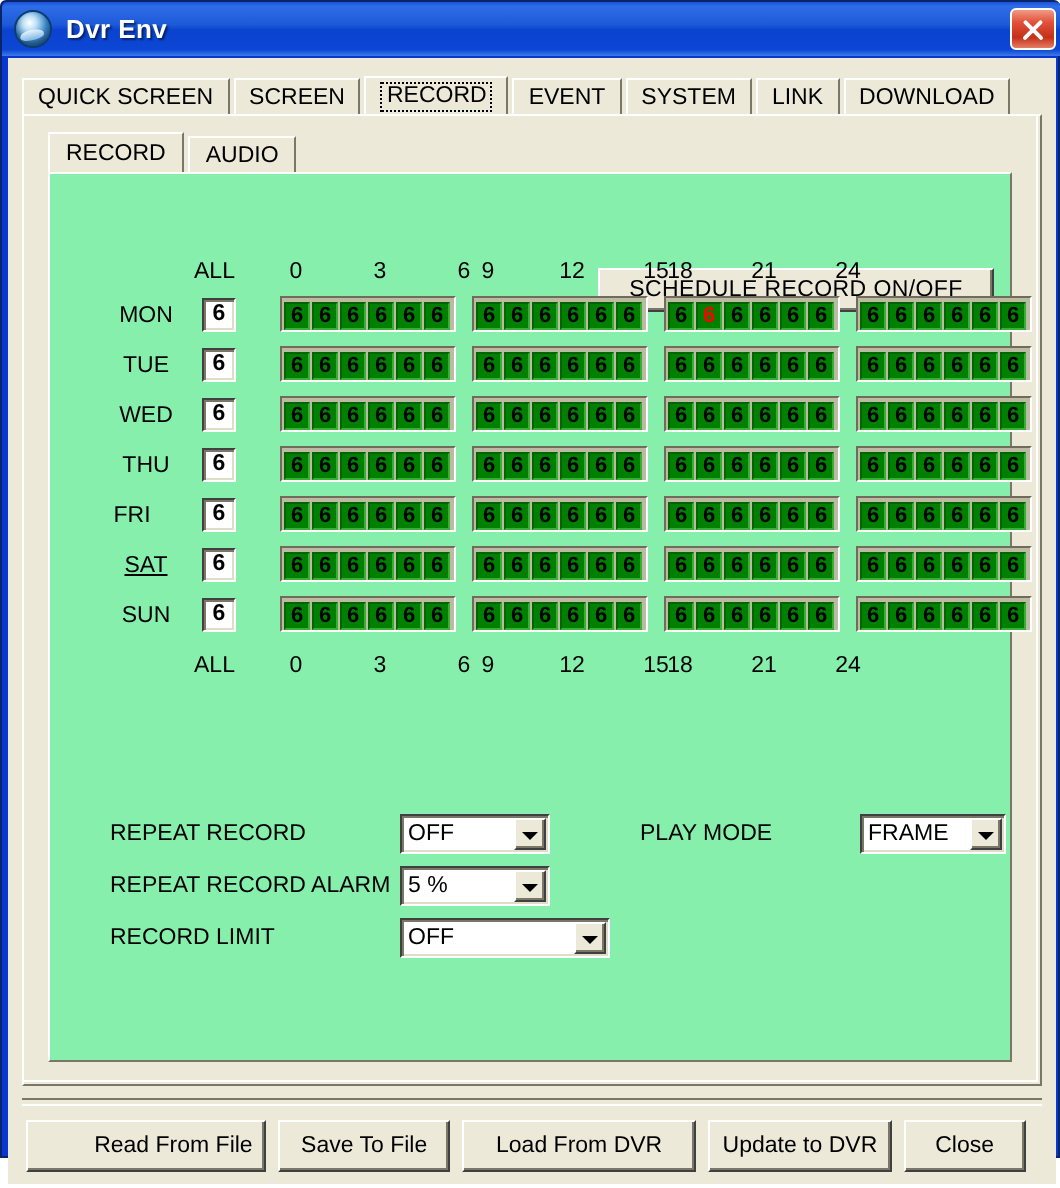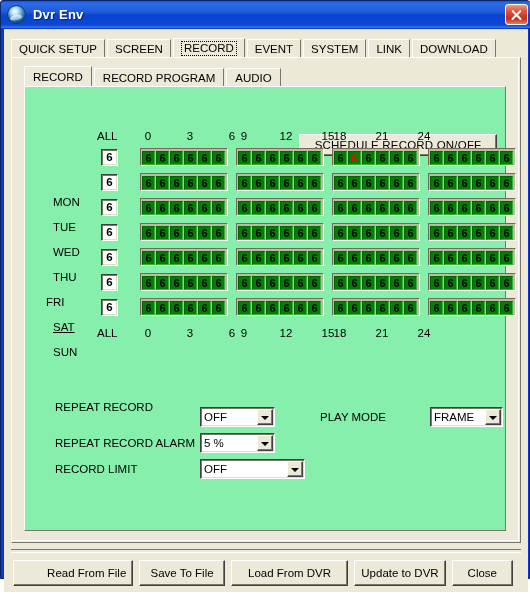--- a/index.html
+++ b/index.html
@@ -244,25 +244,24 @@
     position: absolute;
     font-size: 11.5px;
     color: #000;
     text-align: center;
     width: 22px;
   }
   .day-label {
     position: absolute;
     font-size: 11.5px;
     color: #000;
-    text-align: left;
+    text-align: center;
     width: 40px;
     height: 16px;
     line-height: 16px;
-    margin-top: 44px;
   }
   .all-box {
     position: absolute;
     width: 17px; height: 17px;
     box-sizing: border-box;
     background: #ffffff;
     border: 1px solid #7b7768;
     border-top-color: #404040;
     border-left-color: #404040;
     border-right-color: #ffffff;
@@ -406,37 +405,36 @@
 
   <div id="titlebar">
     <div id="app-icon"></div>
     <div id="title-text">Dvr Env</div>
     <div id="close-btn" title="Close window"></div>
   </div>
 
   <div id="client">
 
     <div id="outer-tabstrip">
-        <div class="otab">QUICK SETUP</div>
+        <div class="otab">QUICK SCREEN</div>
         <div class="otab">SCREEN</div>
         <div class="otab selected">
           <span class="otab-focus">RECORD</span>
         </div>
         <div class="otab">EVENT</div>
         <div class="otab">SYSTEM</div>
         <div class="otab">LINK</div>
         <div class="otab">DOWNLOAD</div>
       </div>
 
     <div id="outer-panel">
       <div id="outer-panel-inner">
 
         <div id="inner-tabstrip">
             <div class="itab selected">RECORD</div>
-            <div class="itab">RECORD PROGRAM</div>
             <div class="itab">AUDIO</div>
           </div>
 
         <div id="inner-panel">
 
           <button id="schedule-btn">SCHEDULE RECORD ON/OFF</button>
 
           <div id="grid-area">
               <div class="hdr-all" style="left: 72px; top: 43px;">ALL</div>
               <div class="hour-label" style="left: 112px; top: 43px;">0</div>
@@ -692,21 +690,21 @@
               <div class="hour-label" style="left: 196px; top: 240px;">6</div>
               <div class="hour-label" style="left: 208px; top: 240px;">9</div>
               <div class="hour-label" style="left: 250px; top: 240px;">12</div>
               <div class="hour-label" style="left: 292px; top: 240px;">15</div>
               <div class="hour-label" style="left: 304px; top: 240px;">18</div>
               <div class="hour-label" style="left: 346px; top: 240px;">21</div>
               <div class="hour-label" style="left: 388px; top: 240px;">24</div>
             </div>
 
           <div id="options-area">
-              <div class="opt-label" style="left: 30px; top: 312px;">REPEAT RECORD</div>
+              <div class="opt-label" style="left: 30px; top: 322px;">REPEAT RECORD</div>
               <div class="combo" style="left: 175px; top: 320px; width: 75px;">
                 <div class="combo-text">OFF</div>
                 <div class="combo-btn"></div>
               </div>
               <div class="opt-label" style="left: 30px; top: 348px;">REPEAT RECORD ALARM</div>
               <div class="combo" style="left: 175px; top: 346px; width: 75px;">
                 <div class="combo-text">5 %</div>
                 <div class="combo-btn"></div>
               </div>
               <div class="opt-label" style="left: 30px; top: 374px;">RECORD LIMIT</div>

